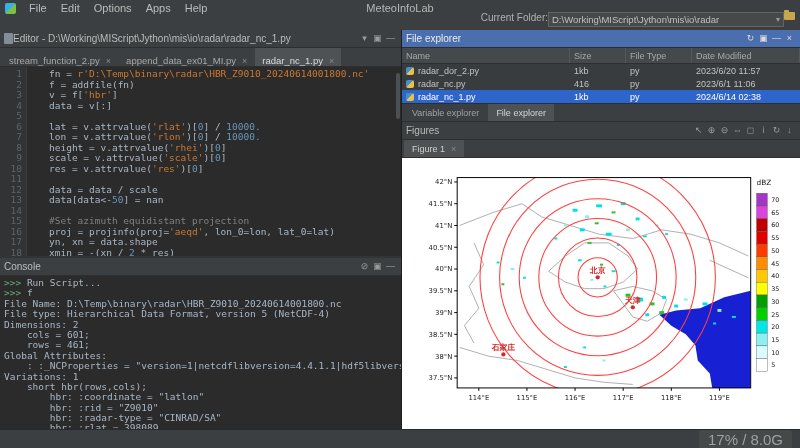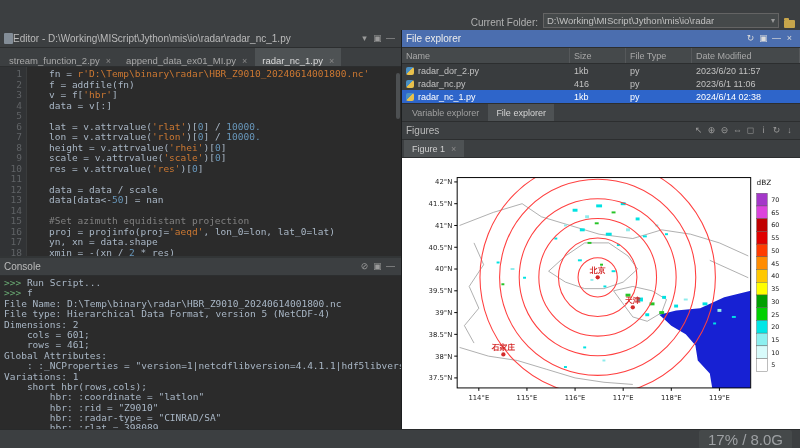--- a/index.html
+++ b/index.html
@@ -5,21 +5,21 @@
   html,body{margin:0;padding:0;}
   body{width:800px;height:448px;background:#2B2B2B;font-family:"Liberation Sans",sans-serif;
        color:#BBBBBB;overflow:hidden;position:relative;font-size:11px;}
   
   .topbar{position:absolute;top:0;left:0;right:0;height:30px;background:#3C3F41;border-bottom:1px solid #232525;}
   .menurow{display:flex;align-items:center;height:16px;padding-left:5px;position:relative;}
   .logo{width:11px;height:11px;border-radius:2px;background:linear-gradient(135deg,#35B2E5 45%,#7BC144 55%);margin-right:6px;}
   .menu-items{display:flex;gap:0;}
   .menu-item{padding:1px 7px;font-size:11px;color:#BBBBBB;cursor:default;}
   .app-title{position:absolute;left:0;right:0;top:2px;text-align:center;color:#B6B6B6;pointer-events:none;}
-  .folderrow{position:absolute;right:5px;top:12px;display:flex;align-items:flex-end;gap:5px;height:16px;}
+  .folderrow{position:absolute;right:5px;top:12px;display:flex;align-items:flex-start;height:16px;}
   .folderrow .lbl{font-size:10px;color:#B0B0B0;}
   .combo{width:228px;height:13px;background:#45494A;border:1px solid #646464;color:#C0C0C0;font-size:9.5px;
          display:flex;align-items:center;justify-content:space-between;padding:0 3px;}
   .combo .arrow{color:#9A9A9A;font-size:8px;}
   .folder-ico{width:11px;height:8px;background:#C8A64B;border-radius:1px;position:relative;}
   .folder-ico:before{content:"";position:absolute;top:-2px;left:0;width:5px;height:2px;background:#C8A64B;border-radius:1px 1px 0 0;}
   
   .main{position:absolute;top:30px;bottom:18px;left:0;right:0;display:flex;}
   .left-col{width:401px;border-right:1px solid #1C1E1F;display:flex;flex-direction:column;background:#2B2B2B;}
   .right-col{flex:1;display:flex;flex-direction:column;background:#3C3F41;}
@@ -75,20 +75,31 @@
   .fig-content svg{display:block;}
   
   .statusbar{position:absolute;left:0;right:0;bottom:0;height:18px;background:#3C3F41;border-top:1px solid #282A2B;
              display:flex;align-items:center;justify-content:flex-end;padding:0 8px;}
   .mem{font-size:15px;color:#9DA0A3;background:#45494A;padding:1px 9px;border-radius:2px;}
 </style>
 </head>
 <body>
 
 <div class="topbar">
+  <div class="menurow">
+    <div class="logo"></div>
+    <div class="menu-items">
+        <div class="menu-item">File</div>
+        <div class="menu-item">Edit</div>
+        <div class="menu-item">Options</div>
+        <div class="menu-item">Apps</div>
+        <div class="menu-item">Help</div>
+      </div>
+    <div class="app-title">MeteoInfoLab</div>
+  </div>
   <div class="folderrow">
     <span class="lbl">Current Folder:</span>
     <div class="combo">
       <span>D:\Working\MIScript\Jython\mis\io\radar</span>
       <span class="arrow">▾</span>
     </div>
     <div class="folder-ico"></div>
   </div>
 </div>
 

